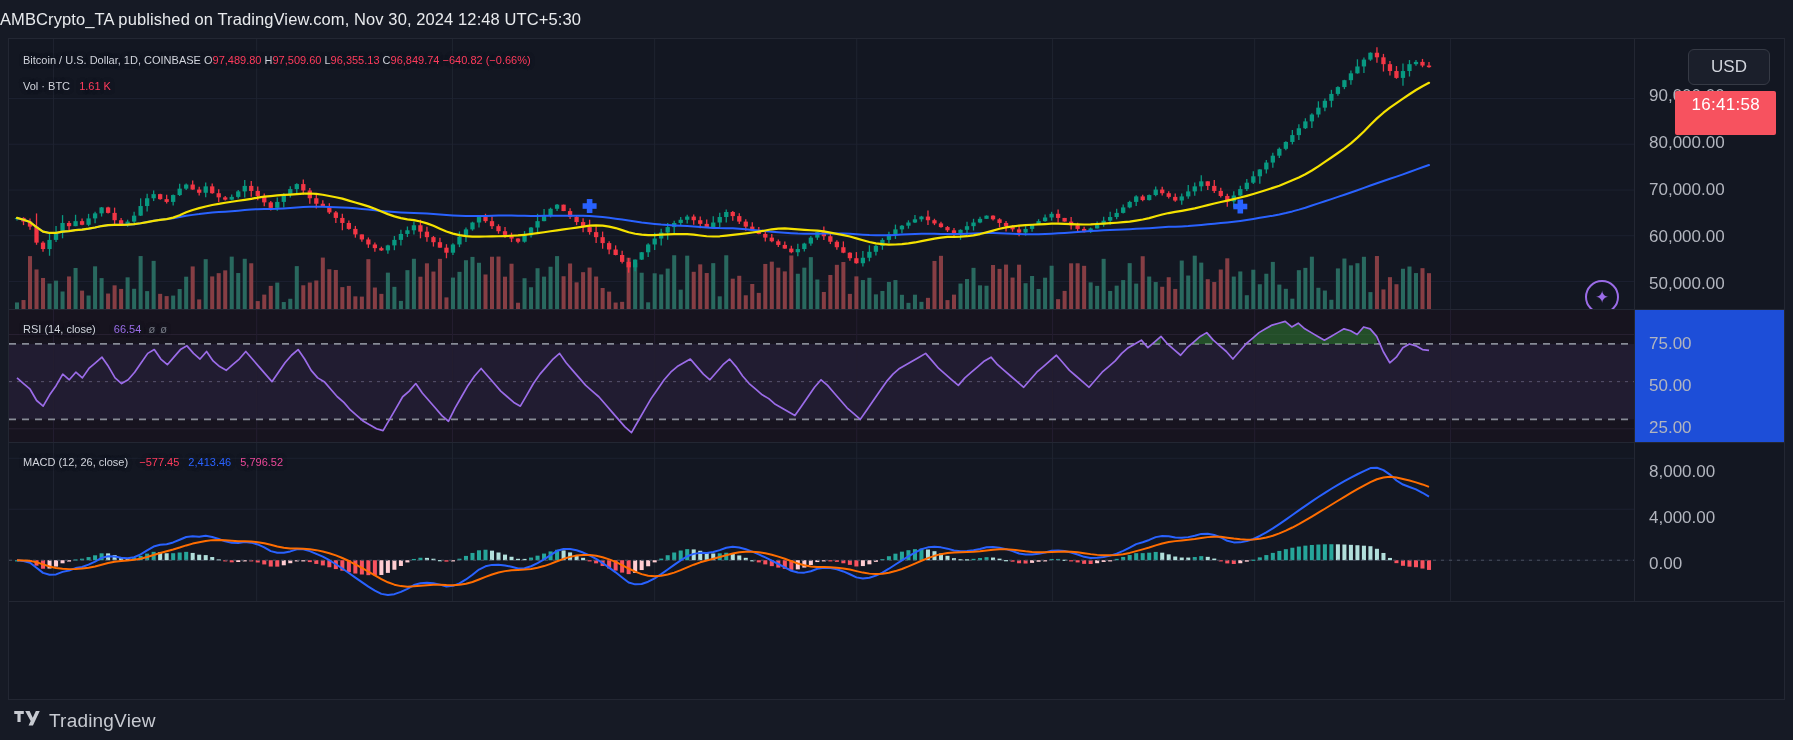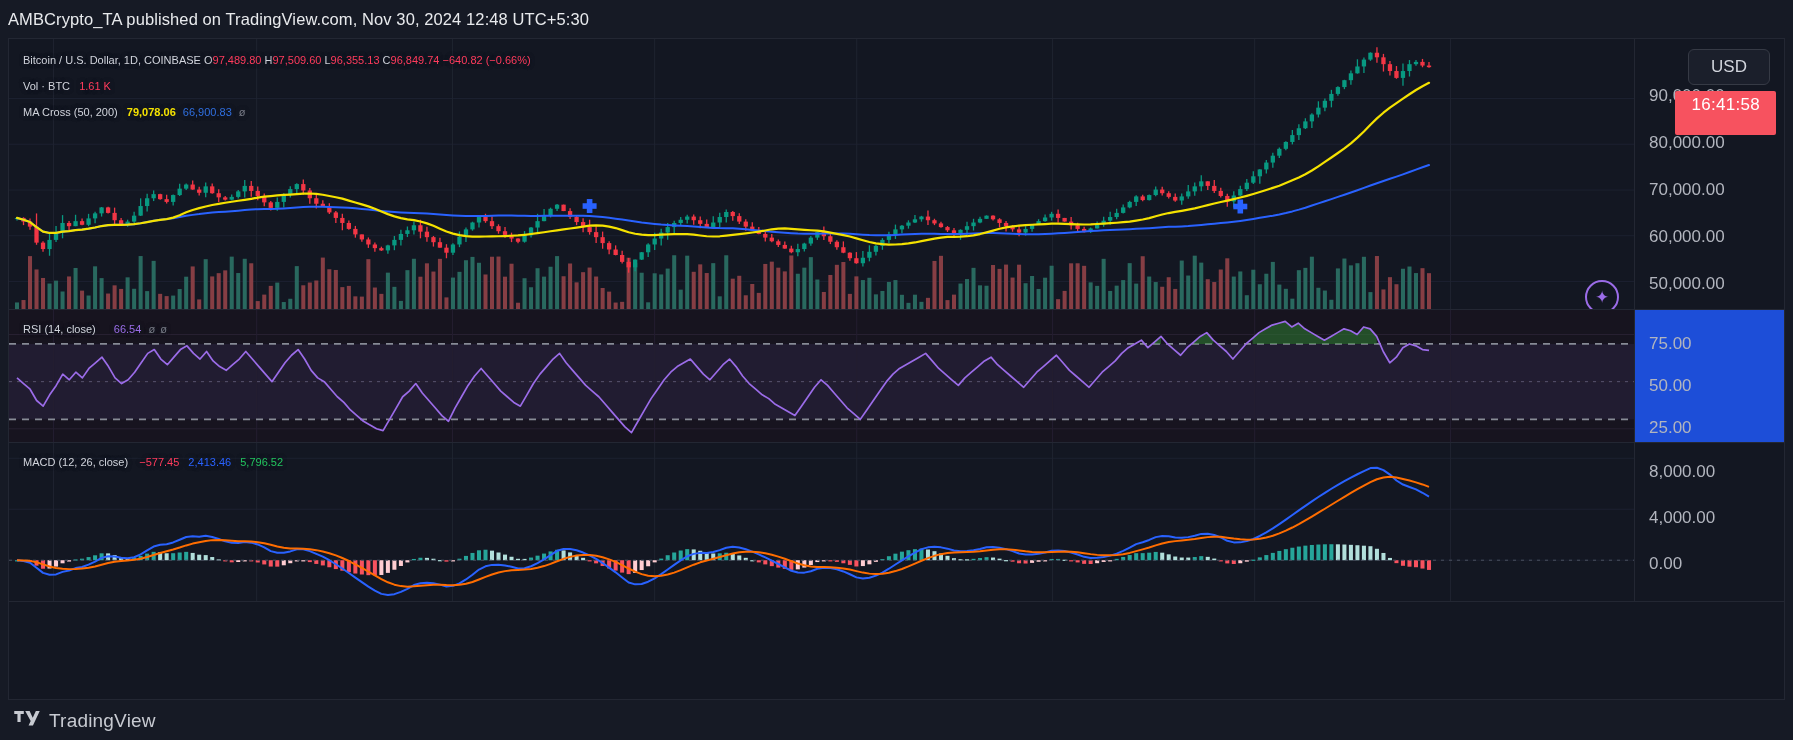--- a/index.html
+++ b/index.html
@@ -10,21 +10,21 @@
     overflow:hidden;
     position:relative;
   }
   #root{position:relative;width:1793px;height:740px;background:#161a25;}
 
   
   .attrib{
     position:absolute;left:0;top:0;width:1793px;height:38px;
     background:#161a25;
     display:flex;align-items:center;
-    padding-left:8px;box-sizing:border-box;
+    padding-left:0;box-sizing:border-box;
     font-size:16.5px;color:#e8eaed;letter-spacing:.1px;
   }
 
   
   .chart-shell{
     position:absolute;left:8px;top:38px;width:1777px;height:662px;
     background:#131722;
     border:1px solid #232733;box-sizing:border-box;
   }
 
@@ -55,21 +55,21 @@
     position:absolute;left:14px;z-index:8;
     font-size:11px;line-height:24px;white-space:nowrap;
     text-shadow:0 0 4px #131722,0 0 4px #131722;
   }
   .legend .ttl{color:#d1d4dc;}
   .legend .up{color:#ff3b5c;}
   .legend .wht{color:#d1d4dc;}
   .legend .yel{color:#f5e200;font-weight:bold;}
   .legend .blu{color:#2f6fe0;}
   .legend .pur{color:#9b6ce8;}
-  .legend .org{color:#22c55e;}
+  .legend .org{color:#ec4899;}
   .legend .bl2{color:#2962ff;}
   .legend .rd2{color:#ff3b5c;}
   .legend .mut{color:#787b86;}
   .legend-row{margin-bottom:2px;}
 
   
   .usd-badge{
     position:absolute;right:14px;top:10px;z-index:20;
     border:1px solid #363a45;border-radius:6px;
     background:#1b1f2b;color:#d1d4dc;
@@ -810,26 +810,20 @@
           <span class="wht">H</span><span class="up">97,509.60</span>
           <span class="wht">L</span><span class="up">96,355.13</span>
           <span class="wht">C</span><span class="up">96,849.74</span>
           <span class="up">−640.82</span>
           <span class="up">(−0.66%)</span>
         </div>
         <div class="legend-row">
           <span class="ttl">Vol · BTC</span>
           <span class="up" style="margin-left:6px">1.61 K</span>
         </div>
-        <div class="legend-row">
-          <span class="ttl">MA Cross (50, 200)</span>
-          <span class="yel" style="margin-left:6px">79,078.06</span>
-          <span class="blu" style="margin-left:4px">66,900.83</span>
-          <span class="mut" style="margin-left:4px">ø</span>
-        </div>
       </div>
 
       <div class="usd-badge">USD</div>
       <div class="time-badge">16:41:58</div>
       <div class="ai-badge" style="right:165px;bottom:-5px">✦</div>
     </div>
 
     <div class="pane-sep" style="top:270px"></div>
 
     <div class="pane" id="pane-rsi">

